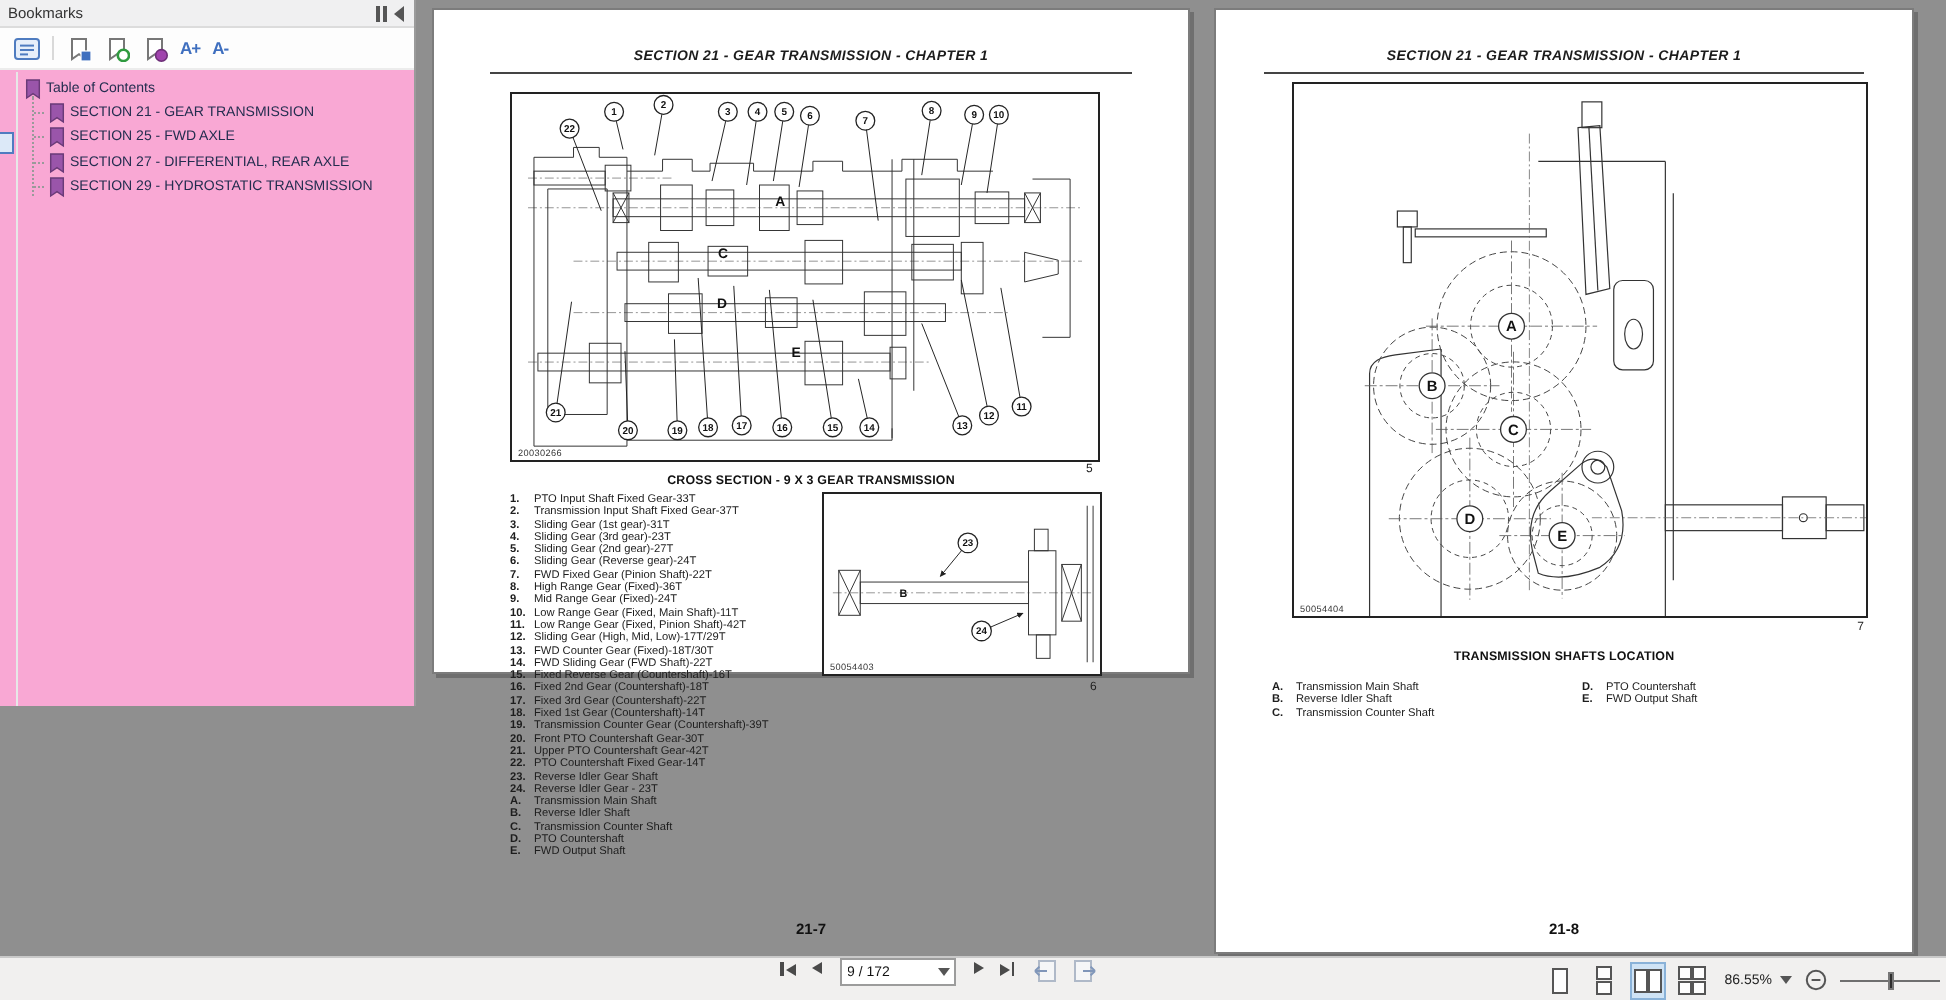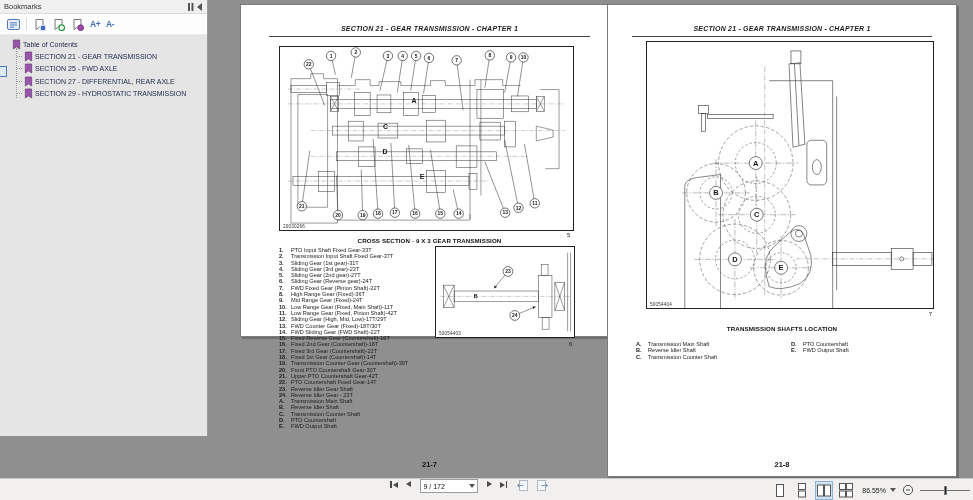--- a/index.html
+++ b/index.html
@@ -1,40 +1,40 @@
 <!DOCTYPE html>
 <html><head>
 <meta charset="utf-8">
 <style>
   *{margin:0;padding:0;box-sizing:border-box}
   html,body{background:#6e6e6e}
   body{font-family:"Liberation Sans","DejaVu Sans",sans-serif}
   .app{position:relative;width:973px;height:500px;background:#8f8f8f;overflow:hidden}
 
   
-  .sidebar{position:absolute;left:0;top:0;width:208px;height:436px;background:#e5e5e5;border-right:1px solid #9b9b9b}
+  .sidebar{position:absolute;left:0;top:0;width:208px;height:353px;background:#f9a8d4;border-right:1px solid #9b9b9b}
   .sb-header{height:14px;background:#f0f0f1;border-bottom:1px solid #dcdcdc;display:flex;align-items:center;justify-content:space-between;padding:0 4px}
   .sb-title{font-size:7.5px;color:#333}
   .sb-toolbar{height:21px;display:flex;align-items:center;gap:6px;padding:0 7px;border-bottom:1px solid #ececec;background:#fdfdfd}
   .tb-sep{width:1px;height:12px;background:#d9d9d9}
   .a-icon{font-size:8.5px;font-weight:bold;color:#3f6fbf;letter-spacing:-.5px;cursor:default}
   .sb-strip{position:absolute;left:8px;top:36px;bottom:0;border-left:1px solid #e7e7e7}
   .panel-frag{position:absolute;left:0;top:66px;width:7px;height:11px;background:#dce9f8;border:1px solid #4f7cc0;border-left:none}
   .bm-tree{position:absolute;left:0;top:38px;right:2px}
   .bm-tree::before{content:"";position:absolute;left:16px;top:10px;height:50px;border-left:1px dotted #9a9a9a}
   .bm-row{display:flex;align-items:center;gap:2px;height:12.4px;position:relative}
   .bm-row.root{margin-left:12px}
   .bm-row.child{margin-left:17px}
   .stub{display:inline-block;width:5px;border-top:1px dotted #9a9a9a}
   .bm-flag{width:9px;height:11px;flex:0 0 auto}
   .bm-label{font-size:7px;color:#232d4f;white-space:nowrap}
 
   
   .page{position:absolute;top:4px;background:#fff;border:1px solid #7c7c7c;box-shadow:2px 2px 0 #6f6f6f}
-  .page-left{left:240px;width:379px;height:333px}
+  .page-left{left:216px;width:379px;height:333px}
   .page-right{left:607px;width:350px;height:473px}
   .pg-header{position:absolute;top:20px;left:0;right:0;text-align:center;font-size:7px;font-style:italic;font-weight:600;color:#1c1c1c;letter-spacing:.2px}
   .pg-rule{position:absolute;top:31px;left:28px;right:28px;border-top:1px solid #444}
   .figbox{position:absolute;border:1.2px solid #222;background:#fff}
   .figbox svg{display:block;width:100%;height:100%}
   .photo-id{position:absolute;left:3px;bottom:1px;font-size:4.6px;color:#333;letter-spacing:.2px}
   .fignum{position:absolute;font-size:6px;color:#222}
   .caption{position:absolute;left:0;right:0;text-align:center;font-size:6.2px;font-weight:bold;color:#111;letter-spacing:.1px}
   .plist{position:absolute}
   .prow{display:flex;align-items:flex-start;line-height:6.3px}

